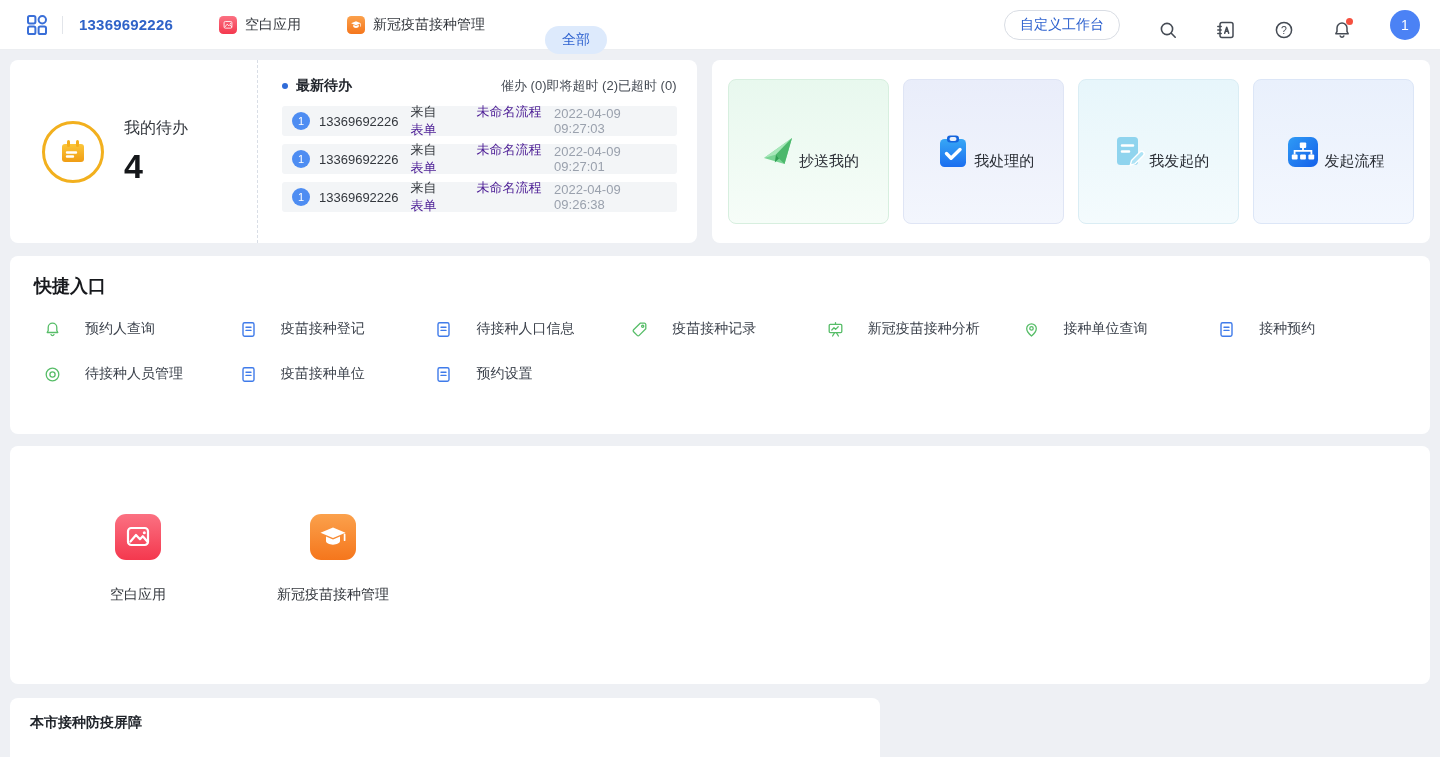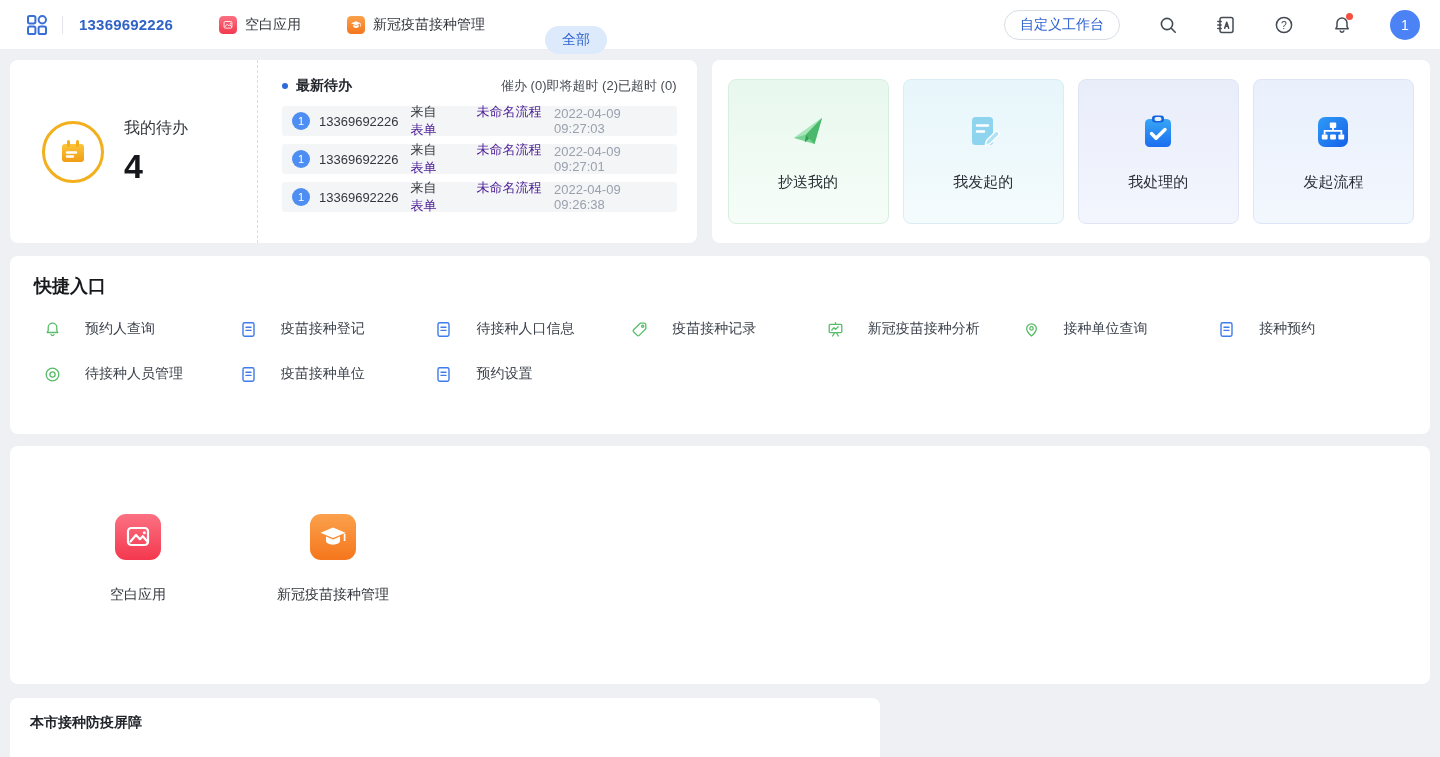--- a/index.html
+++ b/index.html
@@ -9,21 +9,21 @@
   
   .topbar { height:50px; background:#fff; display:flex; align-items:center; padding:0 20px 0 26px; border-bottom:1px solid #eceef1; }
   .grid-icon { width:22px; height:22px; display:inline-flex; cursor:pointer; }
   .tb-divider { width:1px; height:18px; background:#e2e5ea; margin:0 16px 0 14px; }
   .tb-phone { color:#2f63c8; font-size:15px; font-weight:600; cursor:pointer; letter-spacing:.2px; }
   .tb-app { display:inline-flex; align-items:center; gap:8px; margin-left:46px; cursor:pointer; }
   .tb-app .app-mini { width:18px; height:18px; display:inline-flex; }
   .tb-app .app-mini svg { width:18px; height:18px; }
   .tb-app-label { font-size:14px; color:#33373d; }
   .tb-pill { margin-left:60px; background:#ddeafc; color:#2e62cf; font-size:14px; padding:5px 17px; border-radius:16px; cursor:pointer;margin-top:30px; }
-  .tb-right { margin-left:auto; display:flex; align-items:center; gap:38px; }
+  .tb-right { margin-left:auto; display:flex; align-items:flex-end; gap:38px; }
   .tb-custom { border:1px solid #d9dde4; color:#2e62cf; font-size:14px; padding:5px 15px; border-radius:17px; background:#fff; cursor:pointer; }
   .tb-ic { width:20px; height:20px; display:inline-flex; position:relative; cursor:pointer; }
   .tb-ic svg { width:20px; height:20px; }
   .red-dot { position:absolute; top:-2px; right:-1px; width:7px; height:7px; border-radius:50%; background:#f5503f; }
   .avatar { width:30px; height:30px; border-radius:50%; background:#4b82f5; color:#fff; font-size:14px; display:flex; align-items:center; justify-content:center; cursor:pointer; }
 
   
   .main { padding:10px 10px 0 10px; }
   .row1 { display:flex; gap:15px; }
   .card { background:#fff; border-radius:8px; }
@@ -43,21 +43,21 @@
   .todo-list { margin-top:11px; }
   .todo-item { height:30px; background:#f3f5f7; border-radius:3px; display:flex; align-items:center; padding:0 12px 0 10px; margin-bottom:8px; cursor:pointer; }
   .badge { width:18px; height:18px; border-radius:50%; background:#4e8df2; color:#fff; font-size:11px; display:flex; align-items:center; justify-content:center; flex:0 0 18px; }
   .ti-user { font-size:13px; color:#33373d; margin-left:9px; }
   .ti-from { font-size:13px; color:#33373d; margin-left:12px; }
   .ti-form { font-size:13px; color:#4c1d95;margin-left:40px; }
   .ti-time { margin-left:auto; font-size:13px; color:#9aa1ad; }
 
   
   .actions-card { flex:1; height:183px; padding:19px 16px; display:flex; gap:14px; }
-  .action-card { flex:1; border:1px solid #e0e6f0; border-radius:8px; display:flex; flex-direction:column; align-items:center; justify-content:center; cursor:pointer; }
+  .action-card { flex:1; border:1px solid #e0e6f0; border-radius:8px; display:flex; flex-direction:row; align-items:center; justify-content:center; cursor:pointer; }
   .action-icon { width:42px; height:42px; display:flex; }
   .action-icon svg { width:42px; height:42px; }
   .action-label { margin-top:20px; font-size:15px; color:#2a2e35; }
 
   
   .quick-card { margin-top:13px; height:178px; padding:18px 16px 0 24px; }
   .section-title { font-size:18px; font-weight:700; color:#17191d; }
   .quick-grid { margin-top:22px; display:grid; grid-template-columns:repeat(7,1fr); row-gap:27px; padding-left:10px; }
   .quick-item { display:flex; align-items:center; gap:24px; cursor:pointer; }
   .quick-item .q-icon { width:17px; height:17px; display:inline-flex; }
@@ -224,46 +224,46 @@
     <span class="action-icon">
             <svg viewBox="0 0 42 42">
               <path d="M7 27 L35 7 L27.5 33 Z" fill="#79d494"></path>
               <path d="M7 27 L35 7 L19 23.5 Z" fill="#a8e7ba"></path>
               <path d="M19 23.5 L35 7 L27.5 33 L22 27.5 Z" fill="#4cb86c"></path>
               <path d="M19 23.5 l-1.2 8 4.2-4z" fill="#2f9e52"></path>
             </svg>
           </span>
     <span class="action-label">抄送我的</span>
   </div>
-        <div class="action-card" style="background: linear-gradient(rgb(231, 246, 251), rgb(244, 251, 253)); border-color: rgb(218, 237, 244);">
-    <span class="action-icon">
-            <svg viewBox="0 0 42 42">
-              <rect x="10" y="6" width="21" height="28" rx="3.5" fill="#8fd4ee"></rect>
-              <path d="M15 14.5h11M15 20.5h7" stroke="#fff" stroke-width="2.6" stroke-linecap="round"></path>
-              <path d="M24.5 29.5 l8.5-8.5 a2.4 2.4 0 0 1 3.4 3.4 l-8.5 8.5 -4.6 1.2z" fill="#aee3f5" stroke="#fff" stroke-width="1.4"></path>
-            </svg>
-          </span>
-    <span class="action-label">我发起的</span>
-  </div>
         <div class="action-card" style="background: linear-gradient(rgb(233, 237, 250), rgb(243, 246, 253)); border-color: rgb(223, 229, 245);">
     <span class="action-icon">
             <svg viewBox="0 0 42 42">
               <defs>
                 <linearGradient id="gb1" x1="0" y1="0" x2="0" y2="1">
                   <stop offset="0" stop-color="#37a7f5"></stop>
                   <stop offset="1" stop-color="#1b6ef0"></stop>
                 </linearGradient>
               </defs>
               <rect x="8" y="8" width="26" height="28" rx="4.5" fill="url(#gb1)"></rect>
               <rect x="15" y="4.5" width="12" height="7" rx="3" fill="#1464dd"></rect>
               <rect x="17.5" y="6" width="7" height="4" rx="2" fill="#fff" opacity=".9"></rect>
               <path d="M14.5 22.5 l4.6 4.8 L28 18.5" fill="none" stroke="#fff" stroke-width="3.4" stroke-linecap="round" stroke-linejoin="round"></path>
             </svg>
           </span>
     <span class="action-label">我处理的</span>
+  </div>
+        <div class="action-card" style="background: linear-gradient(rgb(231, 246, 251), rgb(244, 251, 253)); border-color: rgb(218, 237, 244);">
+    <span class="action-icon">
+            <svg viewBox="0 0 42 42">
+              <rect x="10" y="6" width="21" height="28" rx="3.5" fill="#8fd4ee"></rect>
+              <path d="M15 14.5h11M15 20.5h7" stroke="#fff" stroke-width="2.6" stroke-linecap="round"></path>
+              <path d="M24.5 29.5 l8.5-8.5 a2.4 2.4 0 0 1 3.4 3.4 l-8.5 8.5 -4.6 1.2z" fill="#aee3f5" stroke="#fff" stroke-width="1.4"></path>
+            </svg>
+          </span>
+    <span class="action-label">我发起的</span>
   </div>
         <div class="action-card" style="background: linear-gradient(rgb(233, 240, 252), rgb(243, 247, 254)); border-color: rgb(220, 230, 247);">
     <span class="action-icon">
             <svg viewBox="0 0 42 42">
               <defs>
                 <linearGradient id="gb2" x1="0" y1="0" x2="1" y2="1">
                   <stop offset="0" stop-color="#2f9bf5"></stop>
                   <stop offset="1" stop-color="#1460ea"></stop>
                 </linearGradient>
               </defs>

